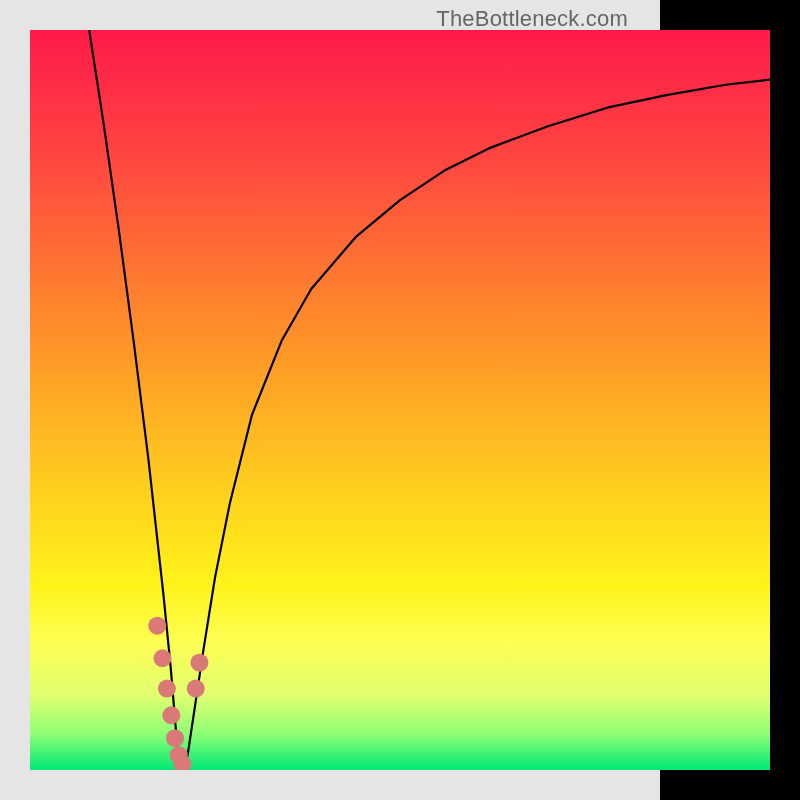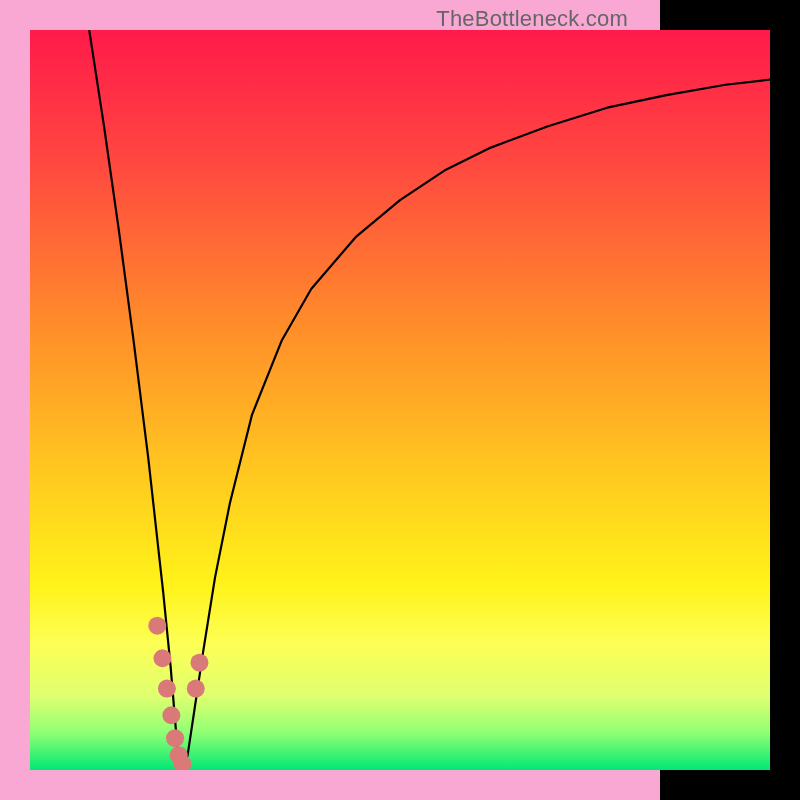--- a/index.html
+++ b/index.html
@@ -8,21 +8,21 @@
     width: 800px;
     height: 800px;
     overflow: hidden;
     background: #000;
     font-family: Arial, Helvetica, sans-serif;
   }
   .frame {
     position: absolute;
     top: 0; left: 0;
     width: 660px; height: 800px;
-    background: #f9a8d4;
+    background: #e5e5e5;
   }
   .plot-area {
     position: absolute;
     top: 30px;
     left: 30px;
     width: 740px;
     height: 740px;
     overflow: hidden;
   }
   .watermark {

